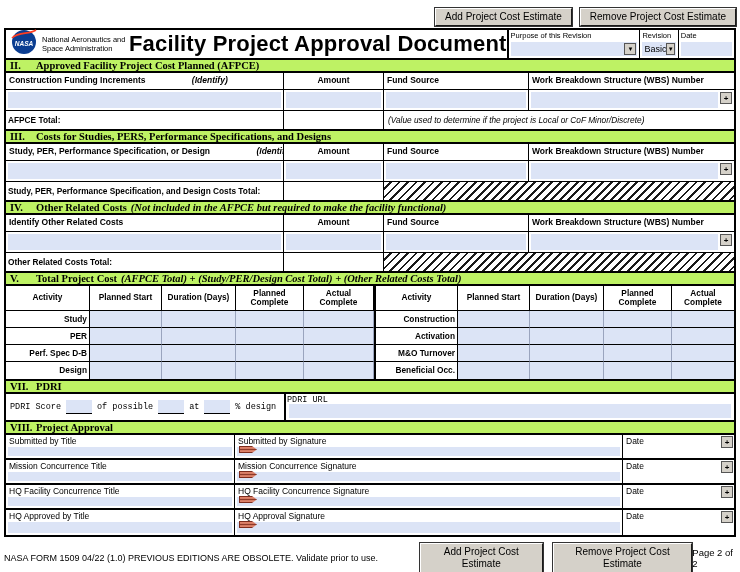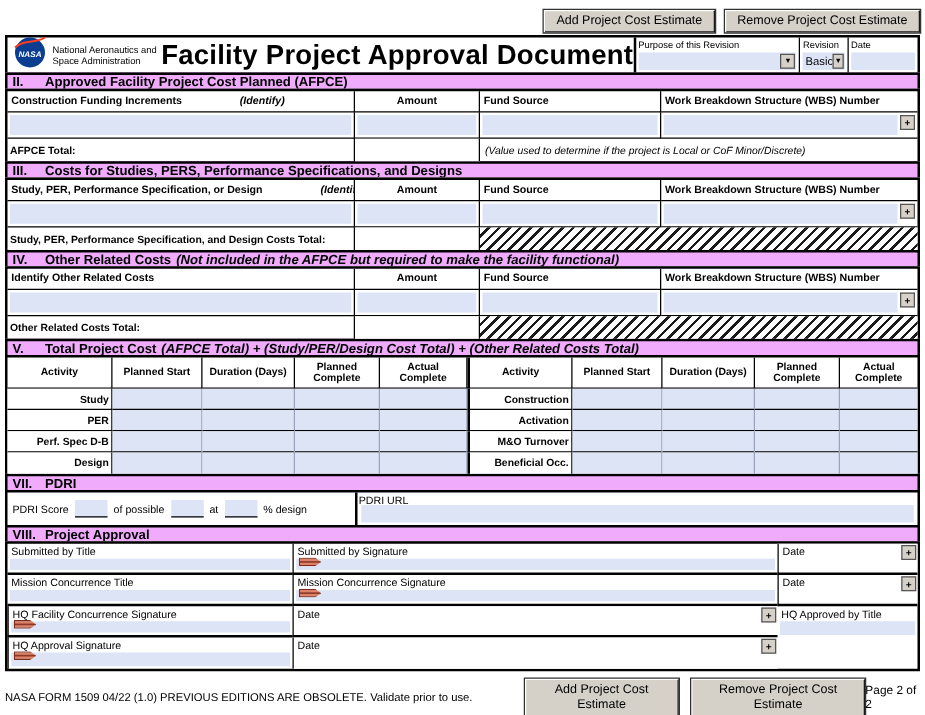--- a/index.html
+++ b/index.html
@@ -38,22 +38,22 @@
   .hdr-revision { width:46px; }
   .hdr-date { width:68px; }
   .ddfield { position:absolute; left:2px; right:2px; bottom:2px; height:14px;
     background:#dce4f6; display:flex; align-items:center; }
   .ddfield .val { flex:1; font-size:9px; padding-left:2px; }
   .ddbtn { width:12px; height:12px; margin-right:1px; background:#d5d1c9;
     border:1px solid #555; font-size:6px; line-height:9px; text-align:center;
     padding:0; cursor:pointer; margin-left:auto; }
 
   
-  .bar { background:#f0abfc; height:15px; padding:0 4px; display:flex; align-items:center;
-    font-size:10.5px; font-weight:bold; white-space:nowrap; overflow:hidden; }
+  .bar { background:#bef264; height:15px; padding:0 4px; display:flex; align-items:center;
+    font-size:10.5px; font-weight:bold; white-space:nowrap; overflow:hidden;font-family:Liberation Serif, serif; }
   .bar .num { display:inline-block; min-width:26px; }
   .bar .it { font-style:italic; font-weight:bold; margin-left:4px; }
   .bar .it:empty { display:none; }
 
   
   .cost { display:grid; grid-template-columns:278px 100px 145px 1fr;
     grid-template-rows:17px 21px 18px; }
   .c { border-right:1px solid #000; border-bottom:1px solid #000;
     font-size:8.5px; overflow:hidden; }
   .c.lastcol { border-right:none; }
@@ -83,21 +83,21 @@
   .s.h { font-weight:bold; text-align:center; display:flex; align-items:center;
     justify-content:center; line-height:1.1; padding:0 2px; }
   .s.act { font-weight:bold; text-align:right; padding:3px 2px 0 1px; white-space:nowrap;
     background:#fff; }
   .s.d { background:#dce4f6; border-right-color:#9aa4be; }
   .s.mid { border-left:2px solid #000; }
   .s.lastcol { border-right:none; }
   .s.lastrow { border-bottom:none; }
 
   
-  .pdri { display:grid; grid-template-columns:278px 1fr; height:30px; }
+  .pdri { display:grid; grid-template-columns:278px 1fr; height:30px;font-family:Liberation Mono, monospace; }
   .pdri-left { display:flex; align-items:center; gap:5px; padding:0 4px; font-size:8.5px;
     white-space:nowrap; }
   .mini-field { width:26px; height:14px; background:#dce4f6; border-bottom:1px solid #000; }
   .pdri-right { border-left:2px solid #000; position:relative; padding:1px 1px; }
   .pdri-right .lbl { font-size:8.5px; line-height:10px; }
   .pdri-url-field { position:absolute; left:3px; right:3px; bottom:2px; height:14px;
     background:#dce4f6; }
 
   
   .appr { display:grid; grid-template-columns:228px 1fr 112px; grid-auto-rows:25px; }
@@ -368,20 +368,24 @@
       <div class="a sig">
         <span class="lbl">Mission Concurrence Signature</span>
         <span class="signtag"></span>
         <div class="afield"></div>
       </div>
       <div class="a date">
         <span class="lbl">Date</span>
         <button class="plusbtn">+</button>
       </div>
 
+      <div class="a">
+        <span class="lbl">HQ Facility Concurrence Title</span>
+        <div class="afield"></div>
+      </div>
       <div class="a sig">
         <span class="lbl">HQ Facility Concurrence Signature</span>
         <span class="signtag"></span>
         <div class="afield"></div>
       </div>
       <div class="a date">
         <span class="lbl">Date</span>
         <button class="plusbtn">+</button>
       </div>
 

